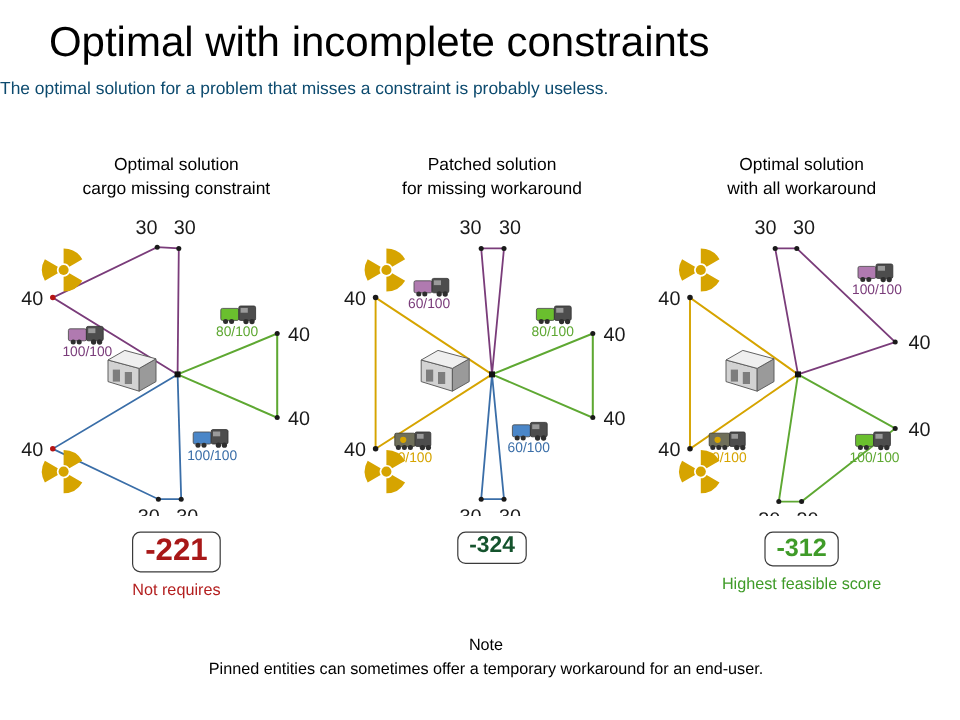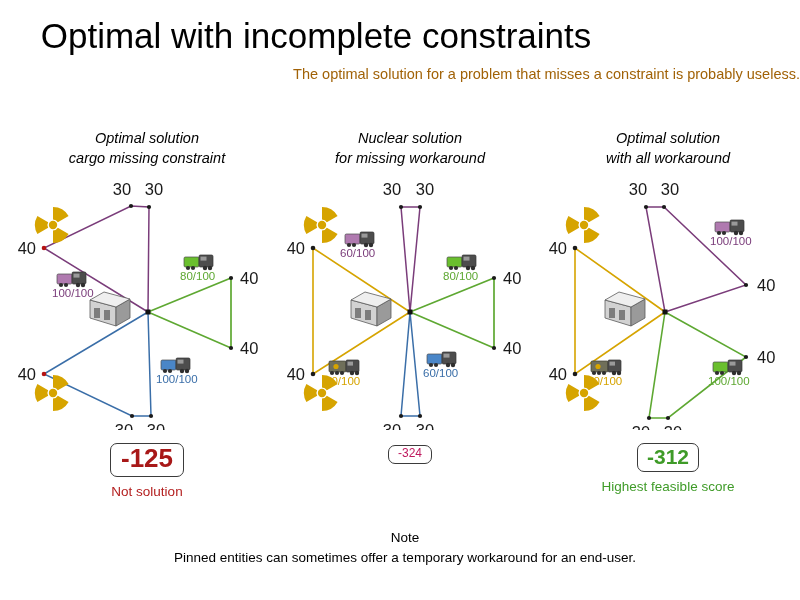--- a/index.html
+++ b/index.html
@@ -8,32 +8,32 @@
     font-family:"Liberation Sans","DejaVu Sans",sans-serif;
     color:#000;overflow:hidden;position:relative;
   }
   .page{position:relative;width:800px;height:600px;}
 
   .title{
     position:absolute;top:16px;left:0;width:632px;text-align:center;
     font-size:35px;font-weight:400;letter-spacing:0px;color:#000;
   }
   .subtitle{
-    position:absolute;top:66px;left:0;width:800px;text-align:right;
-    font-size:14.5px;font-weight:400;color:#a16207;
+    position:absolute;top:66px;left:0;width:800px;text-align:left;
+    font-size:14.5px;font-weight:400;color:#0c4a6e;
   }
 
   .panel{position:absolute;top:120px;width:270px;height:310px;}
   .panel-1{left:12px;}
   .panel-2{left:275px;}
   .panel-3{left:533px;}
 
   .panel-title{
     position:absolute;top:8px;left:0;width:270px;text-align:center;
-    font-size:14.5px;line-height:20px;color:#000;font-style:italic;
+    font-size:14.5px;line-height:20px;color:#000;
   }
 
   .annot{
     position:absolute;top:55px;left:0;width:175px;
     font-size:13.5px;line-height:17px;color:#cc2222;text-align:left;
   }
 
   svg.diagram{position:absolute;top:0;left:0;width:270px;height:310px;}
 
   .num{font-size:16.5px;fill:#1a1a1a;font-family:"Liberation Sans","DejaVu Sans",sans-serif;}
@@ -42,21 +42,21 @@
   .scores{position:absolute;top:443px;left:0;width:800px;height:60px;}
   .score-cell{position:absolute;top:0;width:270px;text-align:center;}
   .sc-1{left:12px;}
   .sc-2{left:275px;}
   .sc-3{left:533px;}
   .score-box{
     display:inline-block;border:1.6px solid #3b3b3b;border-radius:7px;
     background:#fff;padding:1px 9px 3px 9px;line-height:1.1;
   }
   .score-1 .score-box{font-size:26px;font-weight:bold;color:#a81818;padding:0px 10px 3px 10px;}
-  .score-2 .score-box{font-size:12px;font-weight:normal;color:#be185d;}
+  .score-2 .score-box{font-size:19px;font-weight:bold;color:#14532d;}
   .score-3 .score-box{font-size:21px;font-weight:bold;color:#3f9b28;}
   .score-label{display:block;margin-top:7px;font-size:13.5px;}
   .score-1 .score-label{color:#b42020;}
   .score-3 .score-label{color:#3f9b28;}
 
   .note{
     position:absolute;top:528px;left:5px;width:800px;text-align:center;
     font-size:13.5px;line-height:20px;color:#000;
   }
   .note .n-head{display:block;}
@@ -164,21 +164,21 @@
       <text class="num" x="144" y="316" text-anchor="middle">30</text>
       <text class="num" x="24" y="134" text-anchor="end">40</text>
       <text class="num" x="24" y="260" text-anchor="end">40</text>
       <text class="num" x="228" y="164">40</text>
       <text class="num" x="228" y="234">40</text>
     </svg>
   </div>
 
   <div class="panel panel-2">
     <div class="panel-title">
-      <span>Nuclear solution</span><br>
+      <span>Patched solution</span><br>
       <span>for missing workaround</span>
     </div>
 
     <svg class="diagram" viewBox="0 0 270 310">
       <defs>
         <g id="nuke2">
           <circle cx="0" cy="0" r="4.2" fill="#d6a400"></circle>
           <path d="M 0,-5.6 A 5.6,5.6 0 0 1 4.85,-2.8 L 15.6,-9.0 A 18,18 0 0 0 0,-18 Z" fill="#d6a400"></path>
           <path d="M 4.85,2.8 A 5.6,5.6 0 0 1 0,5.6 L 0,18 A 18,18 0 0 0 15.6,9.0 Z" fill="#d6a400"></path>
           <path d="M -4.85,2.8 A 5.6,5.6 0 0 1 -4.85,-2.8 L -15.6,-9.0 A 18,18 0 0 0 -15.6,9.0 Z" fill="#d6a400"></path>
@@ -379,22 +379,22 @@
       <text class="num" x="140" y="318" text-anchor="middle">30</text>
       <text class="num" x="34" y="134" text-anchor="end">40</text>
       <text class="num" x="34" y="260" text-anchor="end">40</text>
       <text class="num" x="224" y="171">40</text>
       <text class="num" x="224" y="243">40</text>
     </svg>
   </div>
 
   <div class="scores">
     <div class="score-cell sc-1 score-1">
-      <span class="score-box">-125</span>
-      <span class="score-label">Not solution</span>
+      <span class="score-box">-221</span>
+      <span class="score-label">Not requires</span>
     </div>
     <div class="score-cell sc-2 score-2">
       <span class="score-box">-324</span>
       <span class="score-label"></span>
     </div>
     <div class="score-cell sc-3 score-3">
       <span class="score-box">-312</span>
       <span class="score-label">Highest feasible score</span>
     </div>
   </div>

